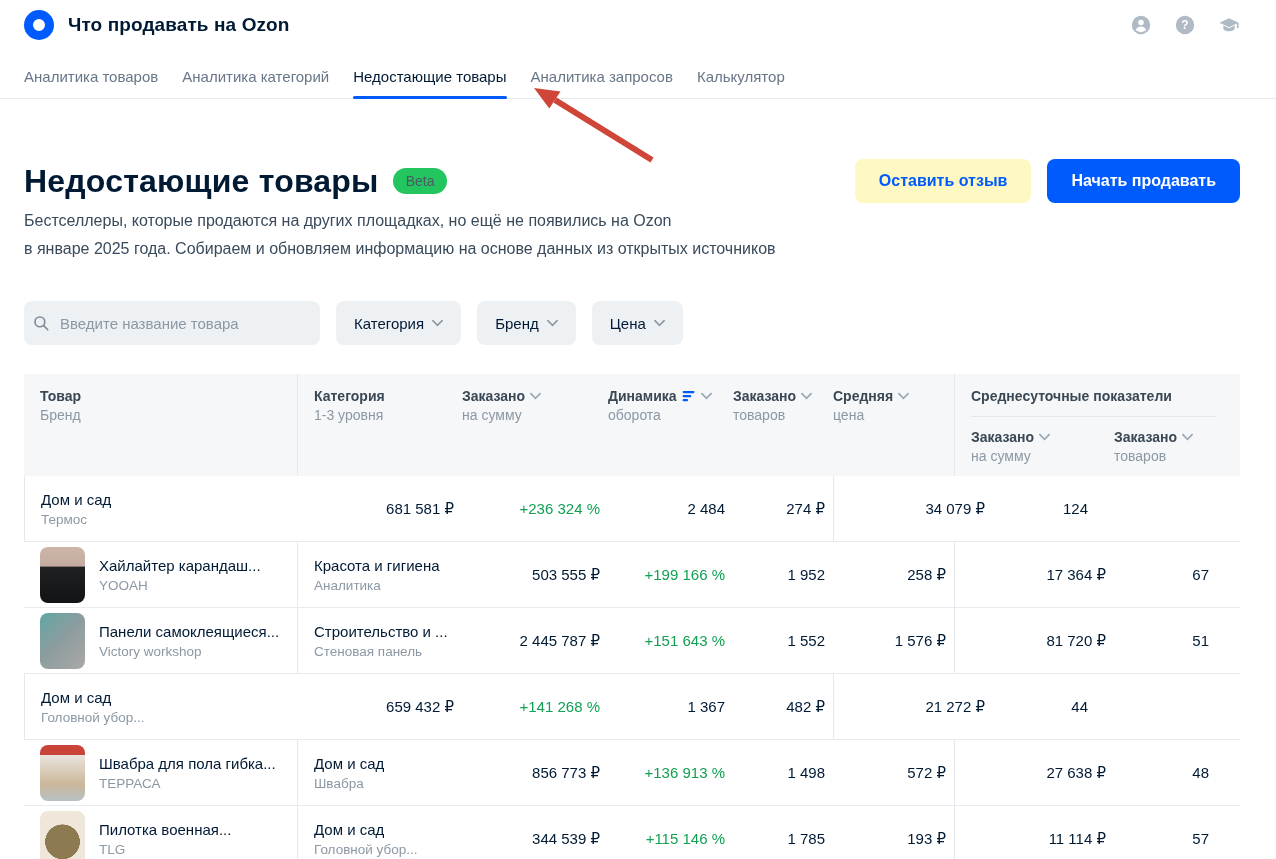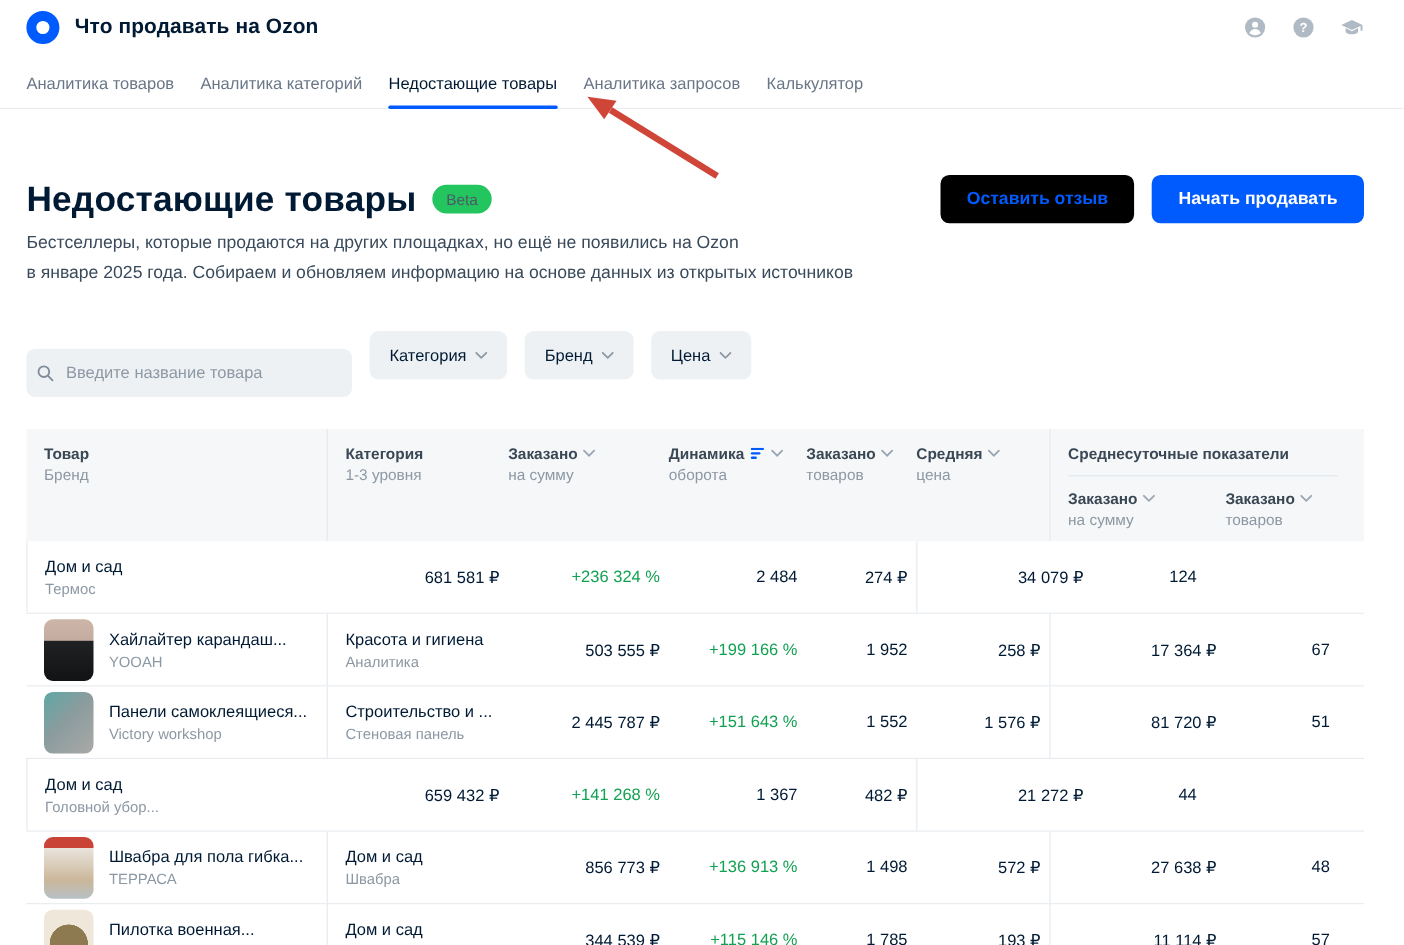--- a/index.html
+++ b/index.html
@@ -26,29 +26,29 @@
 
   
   .content { padding:0 36px 0 24px; }
   .page-head { display:flex; align-items:center; margin-top:60px; }
   .page-title { font-size:32px; font-weight:700; letter-spacing:.2px; }
   .beta-badge { margin-left:14px; background:#22c55e; color:#4c5a68; font-size:14px;
       padding:5px 13px; border-radius:14px;text-align:center; }
   .head-buttons { margin-left:auto; display:flex; gap:16px; }
   .btn { height:44px; border:none; border-radius:8px; font-size:16px; font-weight:700;
       padding:0 24px; cursor:pointer; font-family:inherit; }
-  .btn-secondary { background:#000000; color:var(--accent); }
+  .btn-secondary { background:#fef9c3; color:var(--accent); }
   .btn-primary { background:var(--accent); color:#fff; }
 
   .page-desc { margin-top:4px; font-size:16px; line-height:28px; color:#394a5b; }
 
   
   .filters { display:flex; gap:16px; margin-top:38px; }
   .search-box { display:flex; align-items:center; gap:10px; width:296px; height:44px;
-      background:#eef1f4; border-radius:8px; padding:0 8px;margin-top:16px; }
+      background:#eef1f4; border-radius:8px; padding:0 8px; }
   .search-box svg { width:18px; height:18px; flex:none; }
   .search-box input { border:none; outline:none; background:transparent; font-size:15px;
       color:#001a34; width:100%; font-family:inherit; }
   .search-box input::placeholder { color:#8c98a4; }
   .filter-btn { display:flex; align-items:center; gap:8px; height:44px; background:#eef1f4;
       border:none; border-radius:8px; padding:0 18px; font-size:15px; color:#001a34;
       cursor:pointer; font-family:inherit; }
   .chev { width:11px; height:8px; }
 
   

